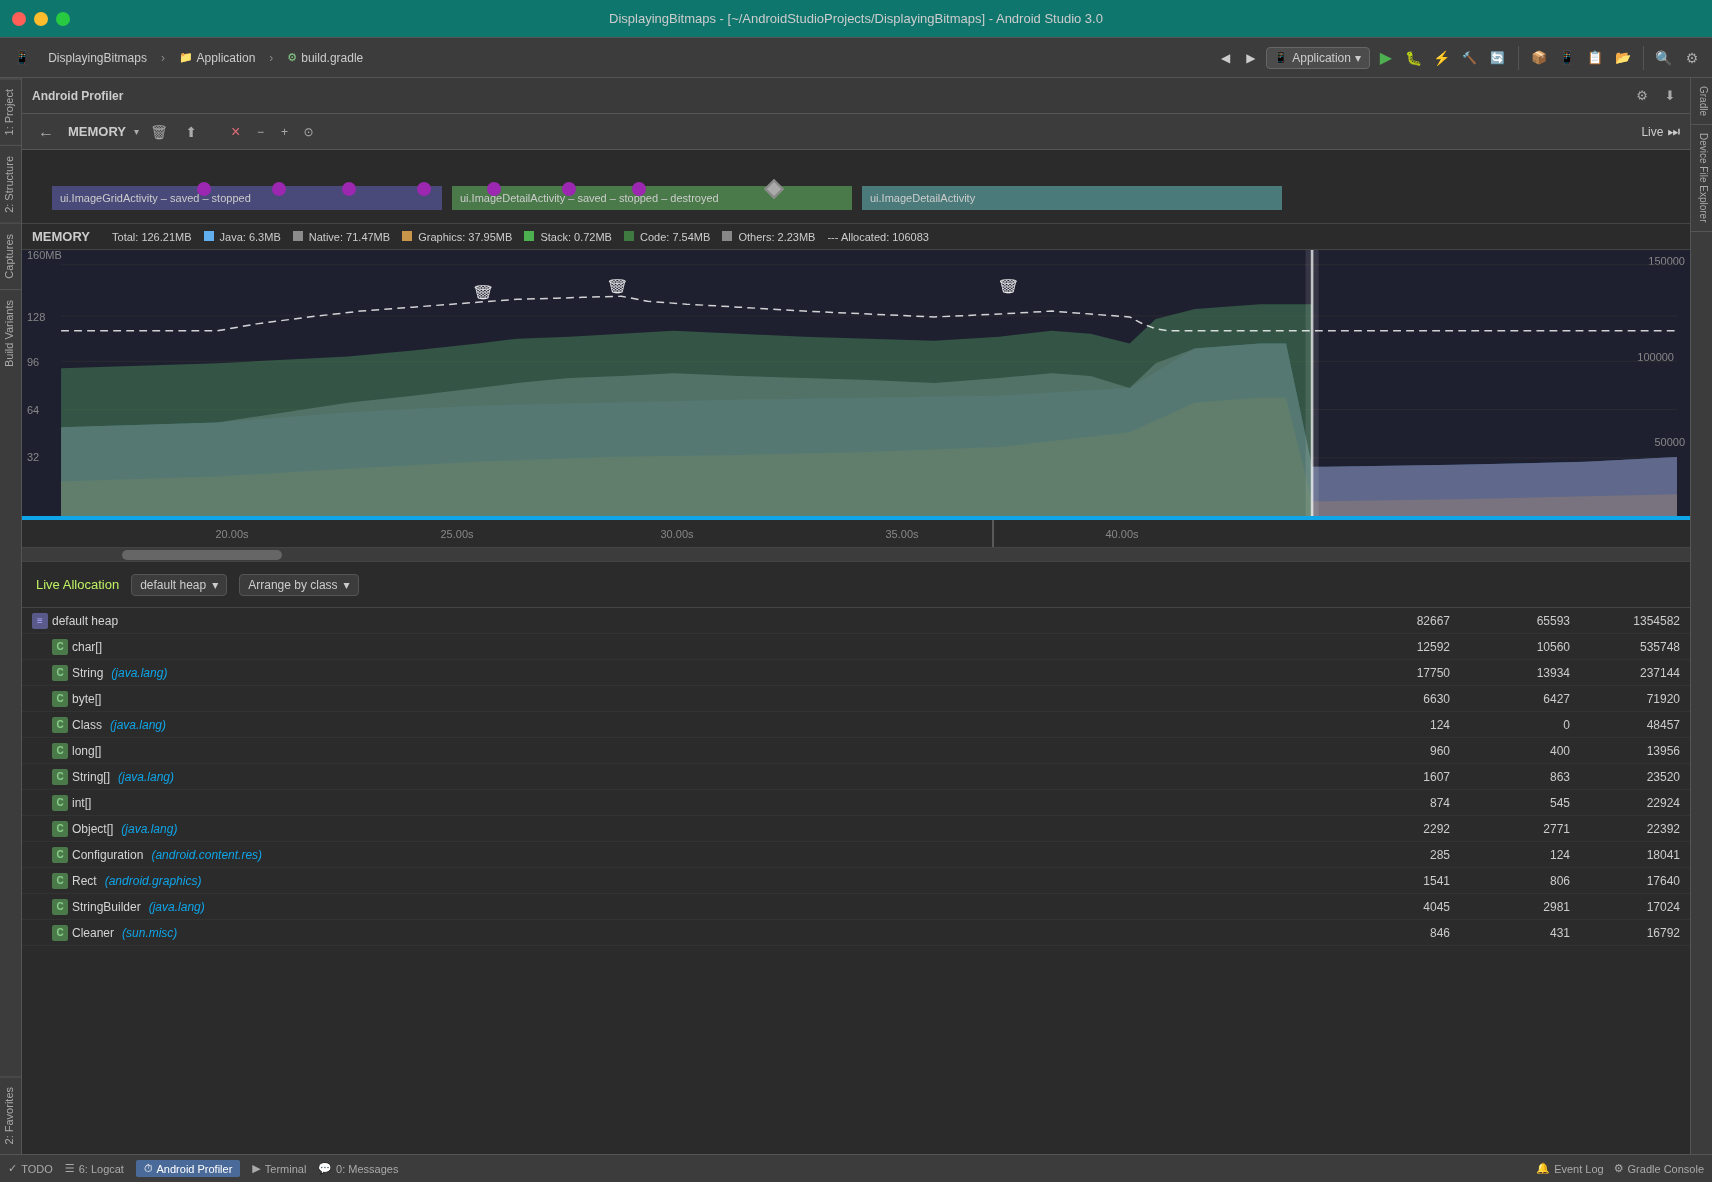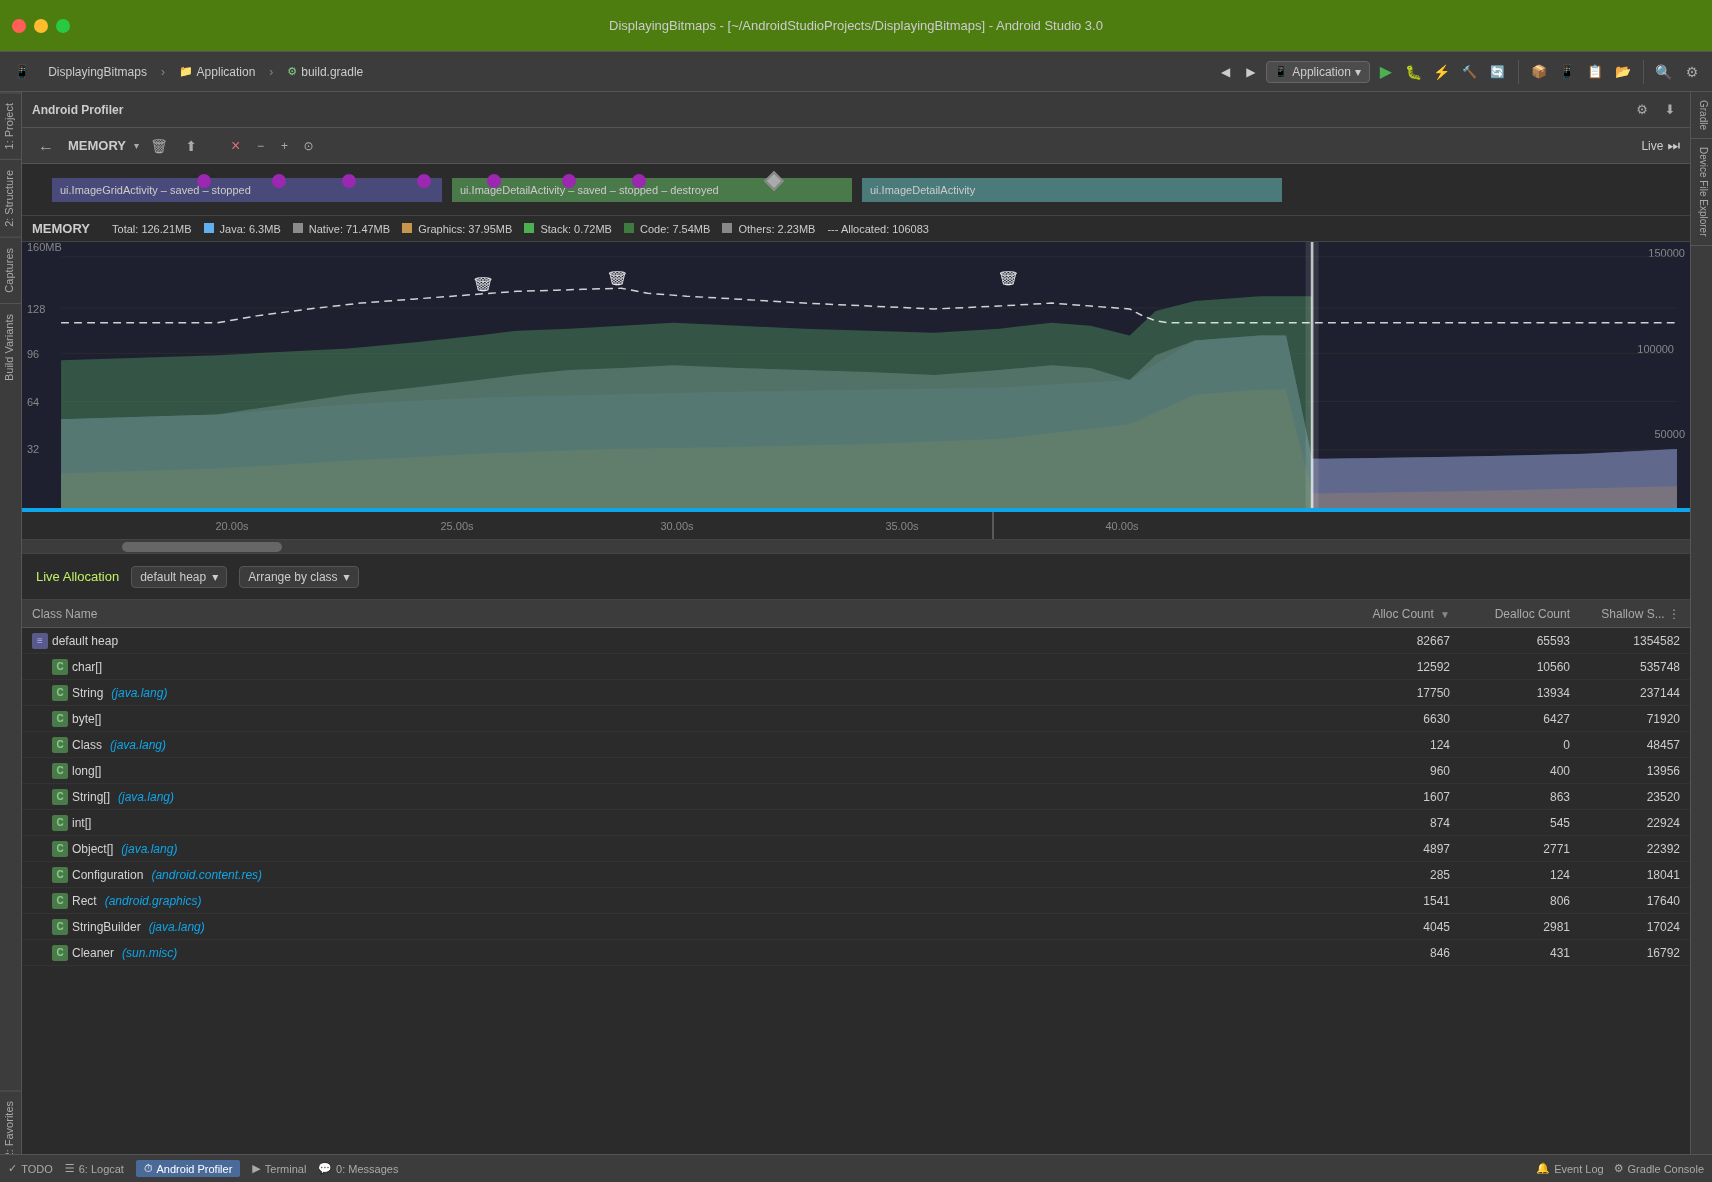--- a/index.html
+++ b/index.html
@@ -9,22 +9,22 @@
       background: #2b2b2b;
       font-family: -apple-system, 'Helvetica Neue', Arial, sans-serif;
       font-size: 12px;
       color: #d4d4d4;
       overflow: hidden;
       position: relative;
     }
 
     
     #title-bar {
-      height: 52px;
-      background: #4d7c0f;
+      height: 38px;
+      background: #0f766e;
       display: flex;
       align-items: center;
       justify-content: center;
       border-bottom: 1px solid #555;
       position: relative;
     }
     #window-controls {
       position: absolute;
       left: 12px;
       display: flex;
@@ -215,20 +215,21 @@
     .x-btn { color: #e06c75; font-size: 16px; cursor: pointer; }
 
     
     #activity-bar {
       height: 50px;
       background: #2b2b2b;
       border-bottom: 1px solid #444;
       position: relative;
       display: flex;
       align-items: center;
+      margin-top: 22px;
     }
     .activity-segment {
       height: 24px;
       display: flex;
       align-items: center;
       padding: 0 8px;
       font-size: 11px;
       color: #cccccc;
       position: absolute;
       white-space: nowrap;
@@ -683,32 +684,20 @@
       <div class="heap-dropdown">
         <span>default heap</span>
         <span>▾</span>
       </div>
       <div class="arrange-dropdown">
         <span>Arrange by class</span>
         <span>▾</span>
       </div>
     </div>
 
-    <div id="table-header">
-      <div class="col-class-name">Class Name</div>
-      <div class="col-alloc">
-        <span>Alloc Count</span>
-        <span class="sort-indicator">▼</span>
-      </div>
-      <div class="col-dealloc">Dealloc Count</div>
-      <div class="col-shallow">
-        <span>Shallow S...</span>
-        <span>⋮</span>
-      </div>
-    </div>
 
     <div id="allocation-table">
 
       <div class="table-row">
         <div class="row-class-name">
           <span class="class-icon icon-heap" style="margin-left:0px;">≡</span>
           <span>default heap</span>
         </div>
         <div class="row-alloc">82667</div>
         <div class="row-dealloc">65593</div>
@@ -795,21 +784,21 @@
         <div class="row-shallow">22924</div>
       </div>
 
       <div class="table-row">
         <div class="row-class-name">
           <span style="display:inline-block; width:16px;"></span>
           <span class="class-icon icon-class">C</span>
           <span>Object[]</span>
           <span class="italic-text" style="margin-left:4px;">(java.lang)</span>
         </div>
-        <div class="row-alloc">4897</div>
+        <div class="row-alloc">2292</div>
         <div class="row-dealloc">2771</div>
         <div class="row-shallow">22392</div>
       </div>
 
       <div class="table-row">
         <div class="row-class-name">
           <span style="display:inline-block; width:16px;"></span>
           <span class="class-icon icon-class">C</span>
           <span>Configuration</span>
           <span class="italic-text" style="margin-left:4px;">(android.content.res)</span>

